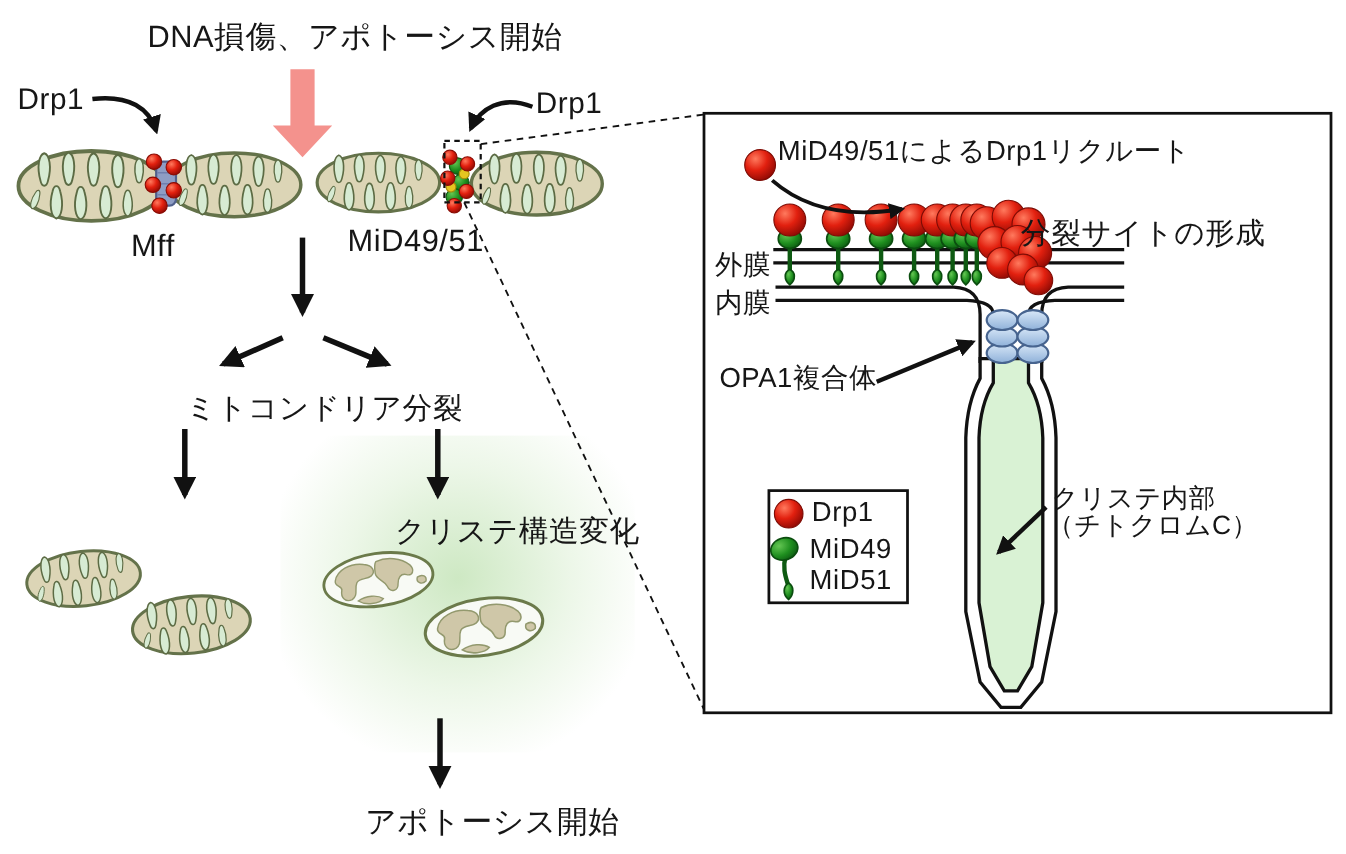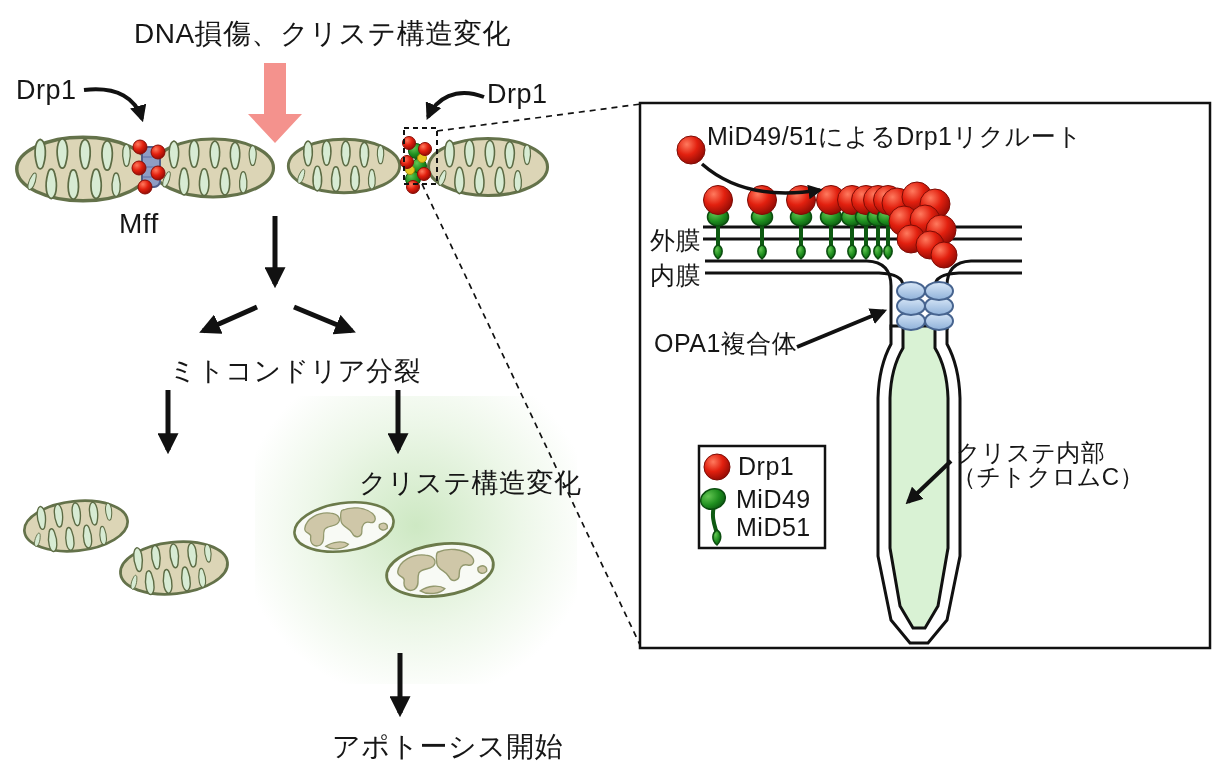--- a/index.html
+++ b/index.html
@@ -195,29 +195,31 @@
       <rect x="699" y="446" width="126" height="102" fill="#ffffff" stroke="#111" stroke-width="2.5"></rect>
       <circle cx="717" cy="467" r="13" fill="url(#rg)" stroke="#7d0c05" stroke-width="1"></circle>
       <g>
         <path d="M714,506 C711,518 715,526 717,534" stroke="#0e5a12" stroke-width="4" fill="none"></path>
         <path d="M717,530 C722,533 722,540 717,545 C711,540 712,533 717,530 Z" fill="url(#gg)" stroke="#0b4d0f" stroke-width="1.5"></path>
         <ellipse cx="713" cy="499" rx="12.5" ry="10" transform="rotate(-18 713 499)" fill="url(#gg)" stroke="#0b4d0f" stroke-width="1.5"></ellipse>
       </g>
     </g>
   </svg>
 
-  <div class="lbl" style="left:134px;top:15px;font-size:28px;">DNA損傷、クリステ構造変化</div>
+  <div class="lbl" style="left:134px;top:15px;font-size:28px;">DNA損傷、アポトーシス開始</div>
   <div class="lbl" style="left:16px;top:75px;font-size:27px;">Drp1</div>
   <div class="lbl" style="left:487px;top:79px;font-size:27px;">Drp1</div>
   <div class="lbl" style="left:119px;top:208px;font-size:28px;">Mff</div>
+  <div class="lbl" style="left:316px;top:203px;font-size:28px;">MiD49/51</div>
   <div class="lbl" style="left:169px;top:353px;font-size:27px;text-align:right;">ミトコンドリア分裂</div>
   <div class="lbl" style="left:318px;top:465px;font-size:27px;margin-left:41px;">クリステ構造変化</div>
   <div class="lbl" style="left:332px;top:728px;font-size:28px;">アポトーシス開始</div>
 
   <div class="lbl" style="left:707px;top:120px;font-size:25px;">MiD49/51によるDrp1リクルート</div>
+  <div class="lbl" style="left:928px;top:194px;font-size:27px;">分裂サイトの形成</div>
   <div class="lbl" style="left:650px;top:224px;font-size:25px;">外膜</div>
   <div class="lbl" style="left:650px;top:259px;font-size:25px;text-align:center;">内膜</div>
   <div class="lbl" style="left:654px;top:327px;font-size:25px;">OPA1複合体</div>
   <div class="lbl" style="left:956px;top:437px;font-size:24px;">クリステ内部</div>
   <div class="lbl" style="left:952px;top:461px;font-size:24px;">（チトクロムC）</div>
 
   <div class="lbl" style="left:738px;top:452px;font-size:25px;">Drp1</div>
   <div class="lbl" style="left:736px;top:485px;font-size:25px;">MiD49</div>
   <div class="lbl" style="left:736px;top:513px;font-size:25px;">MiD51</div>
 

